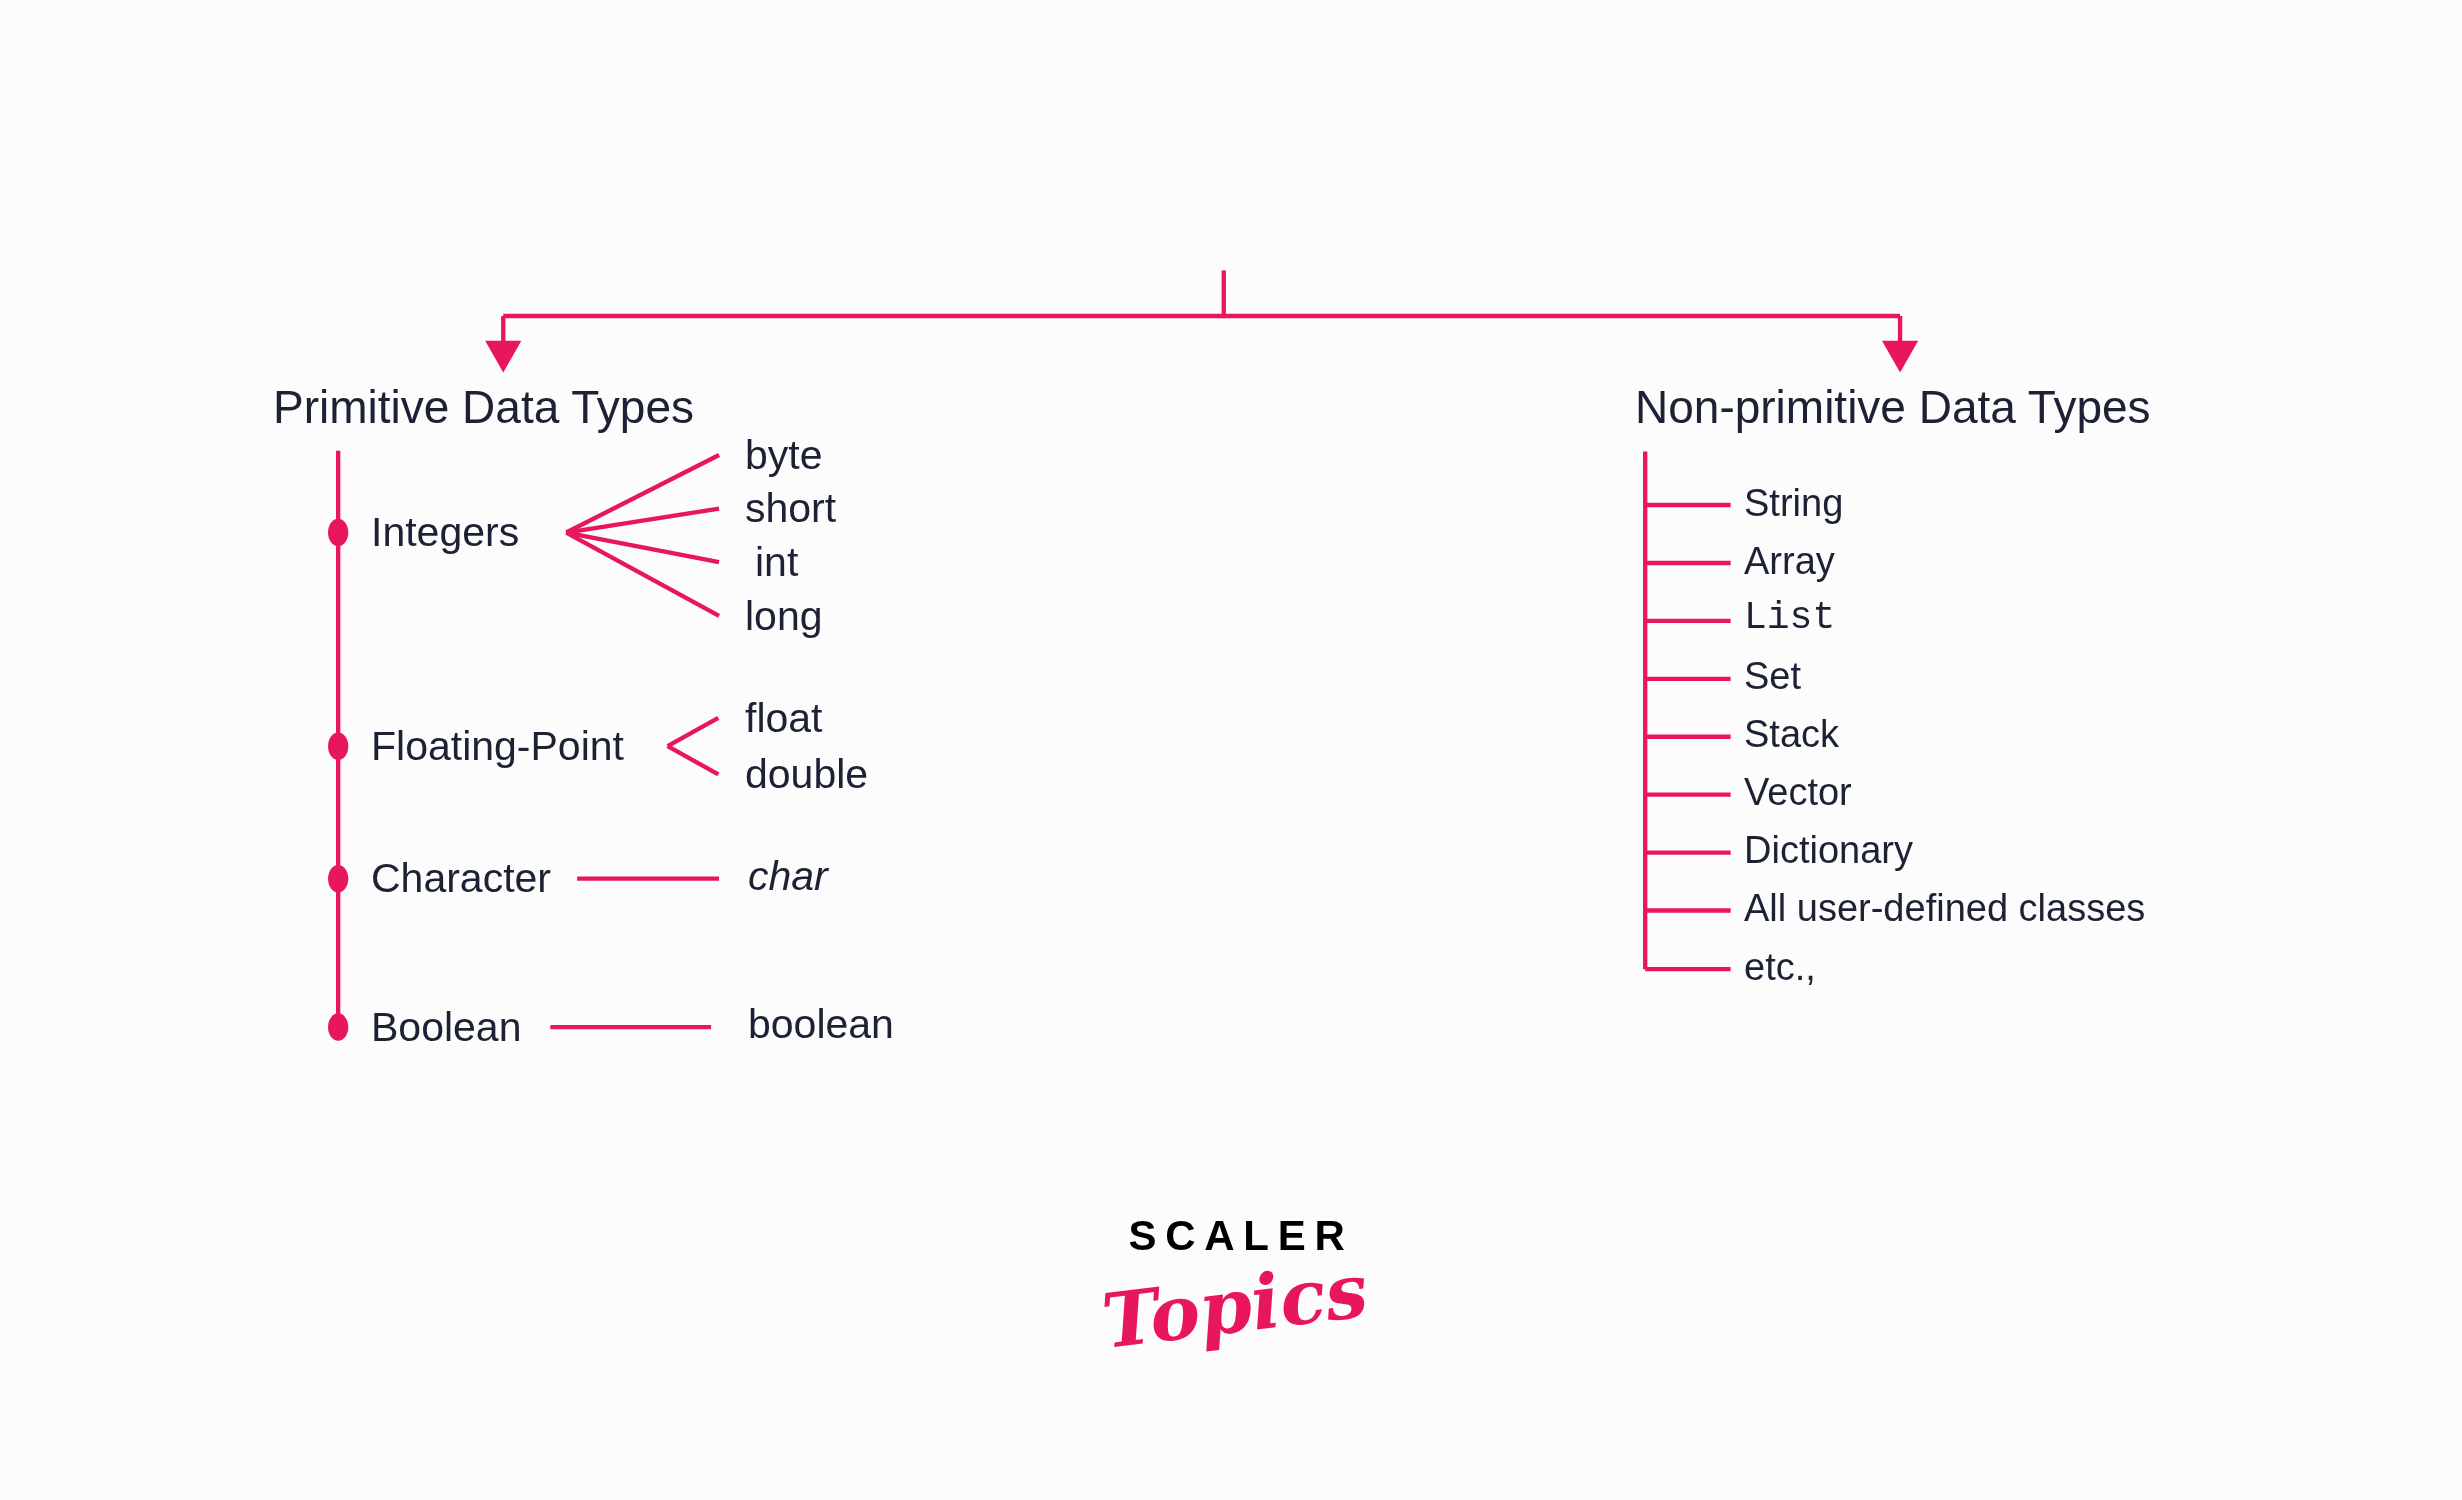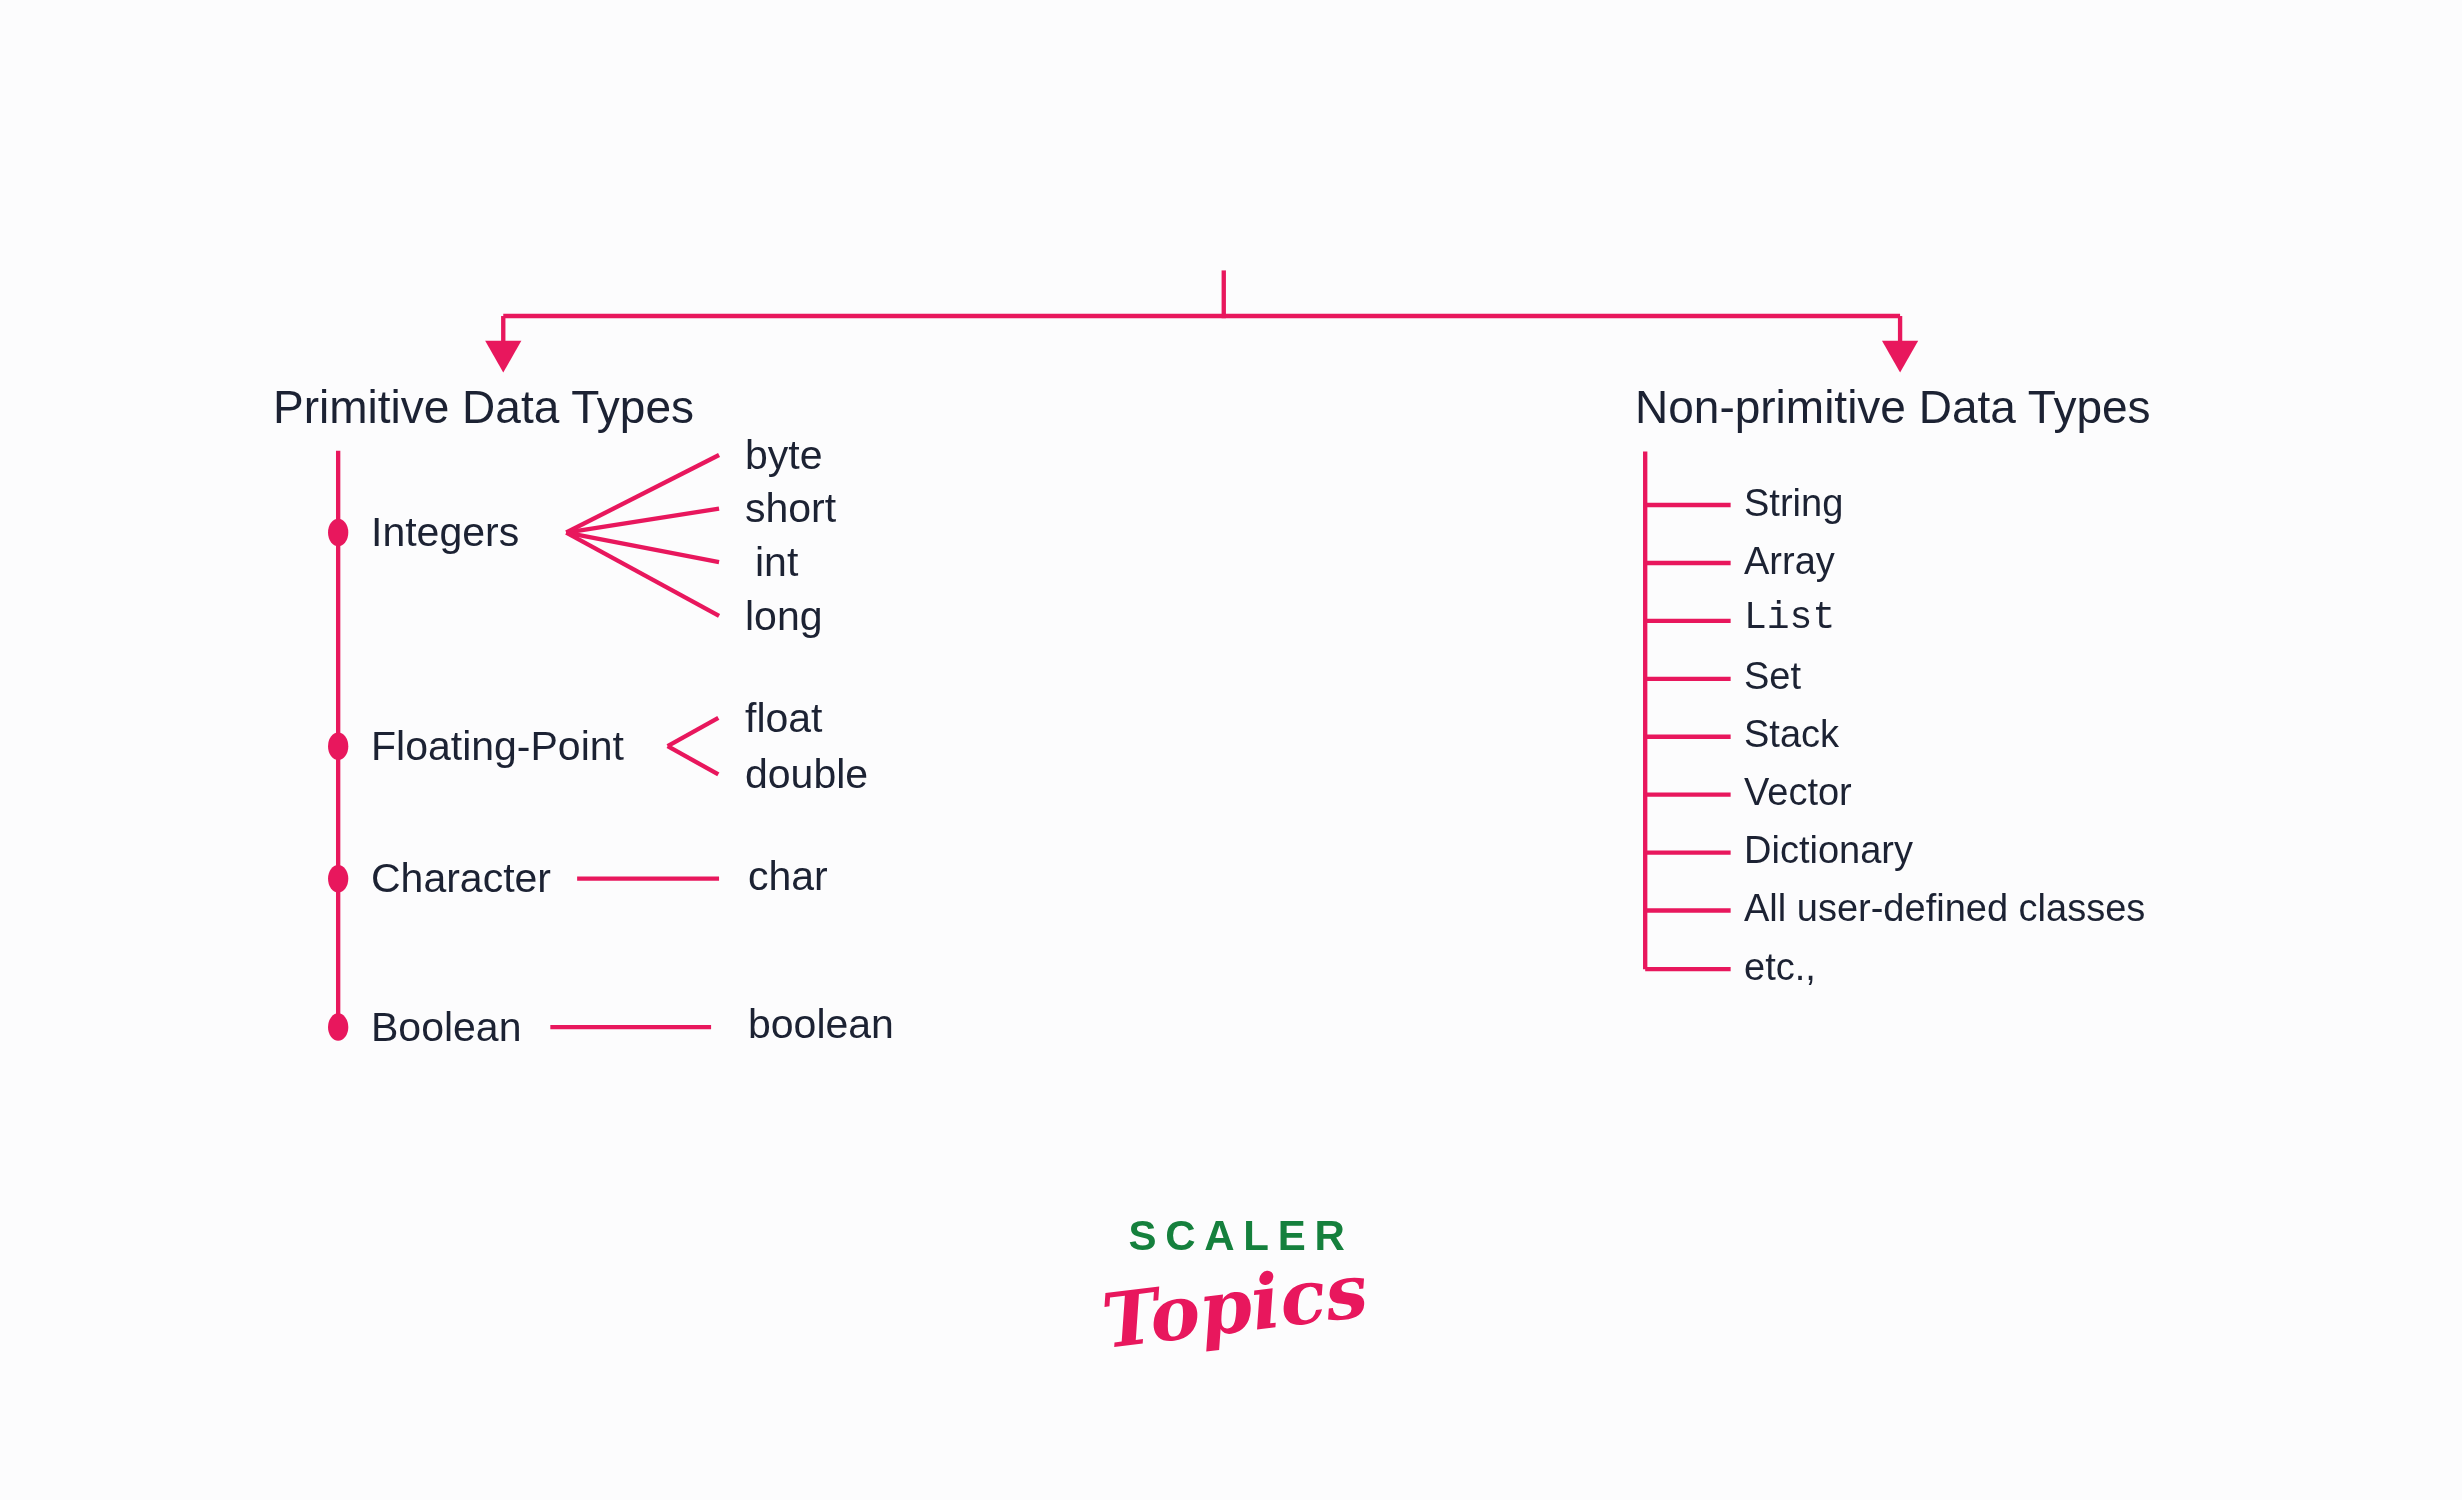--- a/index.html
+++ b/index.html
@@ -15,21 +15,21 @@
   .txt{position:absolute;line-height:1;white-space:nowrap;}
   .vcenter{transform:translateY(-50%);}
   .hcenter{transform:translateX(-50%);}
   .title{font-size:51px;}
   .heading{font-size:46px;}
   .node-label{font-size:41px;}
   .sub-label{font-size:41px;}
   .np-item{font-size:38px;}
   .brand{
     font-size:42px;font-weight:800;letter-spacing:8.7px;
-    color:#15803d;
+    color:#000000;
   }
   .brand-sub{
     font-family:"DejaVu Serif", serif;
     font-style:italic;font-weight:bold;
     font-size:75px;
     color:#E8175D;
     transform:translateX(-50%) rotate(-7deg);
   }
 </style>
 </head>
@@ -96,21 +96,21 @@
   <div class="txt node-label vcenter" style="left:371px;top:1027px;">Boolean</div>
 
   <div class="txt sub-label vcenter" style="left:745px;top:455px;">byte</div>
   <div class="txt sub-label vcenter" style="left:745px;top:508px;text-align:right;">short</div>
   <div class="txt sub-label vcenter" style="left:745px;top:562px;margin-left:10px;">int</div>
   <div class="txt sub-label vcenter" style="left:745px;top:616px;">long</div>
 
   <div class="txt sub-label vcenter" style="left:745px;top:718px;">float</div>
   <div class="txt sub-label vcenter" style="left:745px;top:774px;">double</div>
 
-  <div class="txt sub-label vcenter" style="left:748px;top:876px;">char</div>
+  <div class="txt sub-label vcenter" style="left:748px;top:876px;font-style:italic;">char</div>
   <div class="txt sub-label vcenter" style="left:748px;top:1024px;">boolean</div>
 
   <div class="txt np-item vcenter" style="left:1744px;top:503px;">String</div>
   <div class="txt np-item vcenter" style="left:1744px;top:561px;">Array</div>
   <div class="txt np-item vcenter" style="left:1744px;top:618px;font-family:Liberation Mono, monospace;">List</div>
   <div class="txt np-item vcenter" style="left:1744px;top:676px;">Set</div>
   <div class="txt np-item vcenter" style="left:1744px;top:734px;">Stack</div>
   <div class="txt np-item vcenter" style="left:1744px;top:792px;text-align:right;">Vector</div>
   <div class="txt np-item vcenter" style="left:1744px;top:850px;">Dictionary</div>
   <div class="txt np-item vcenter" style="left:1744px;top:908px;">All user-defined classes</div>

